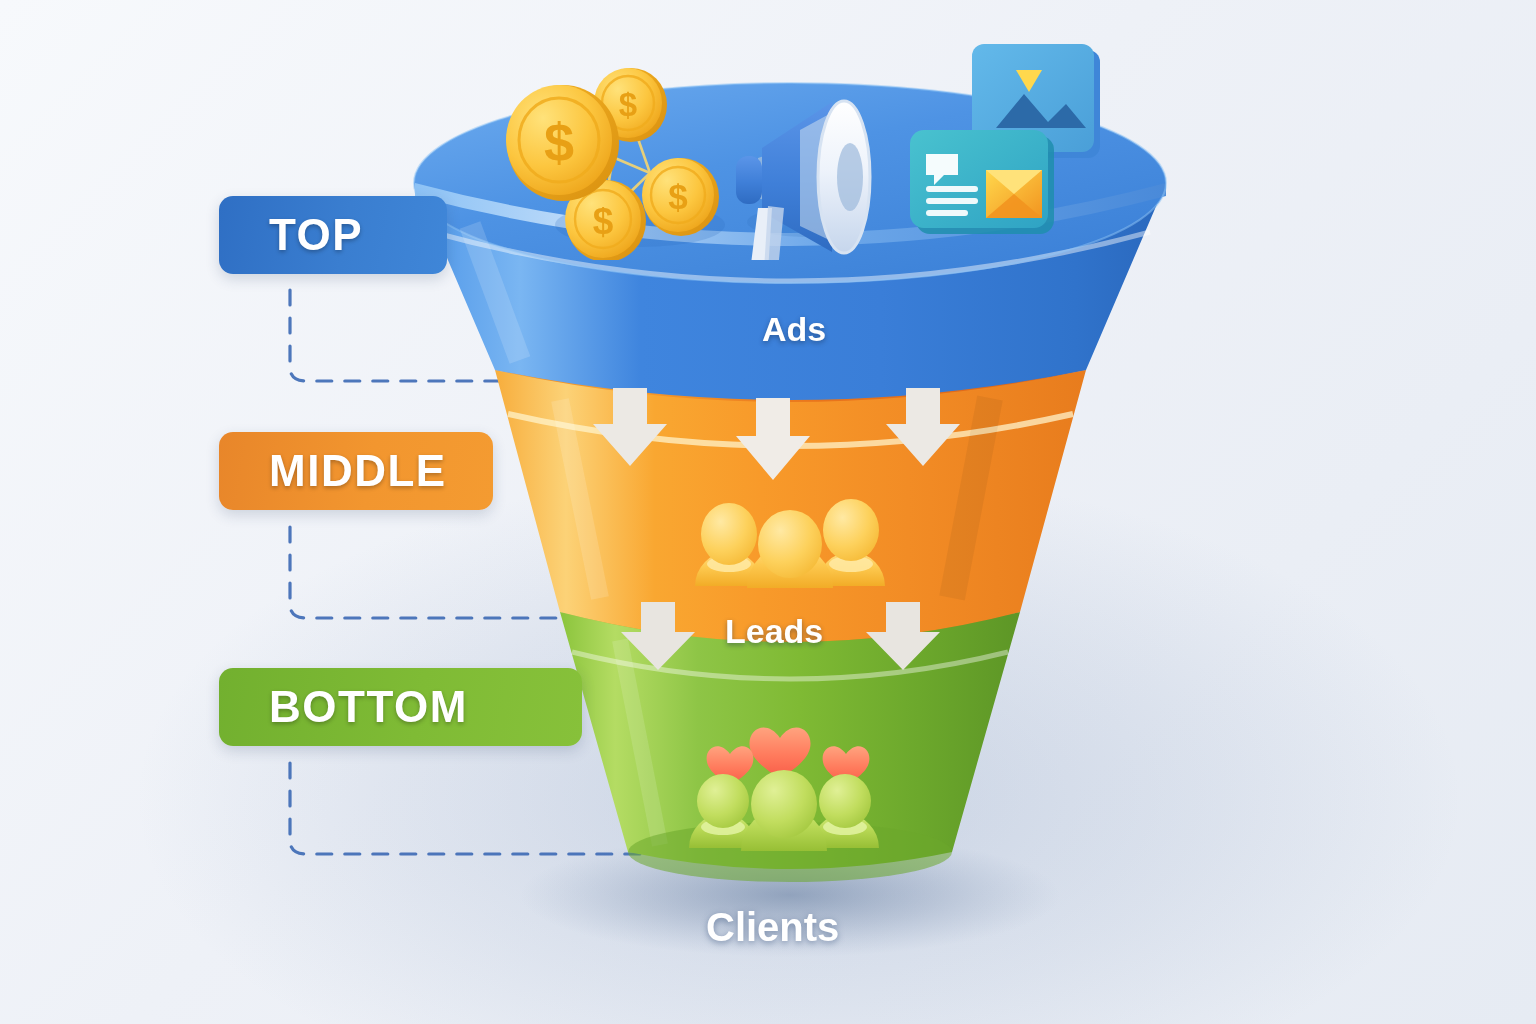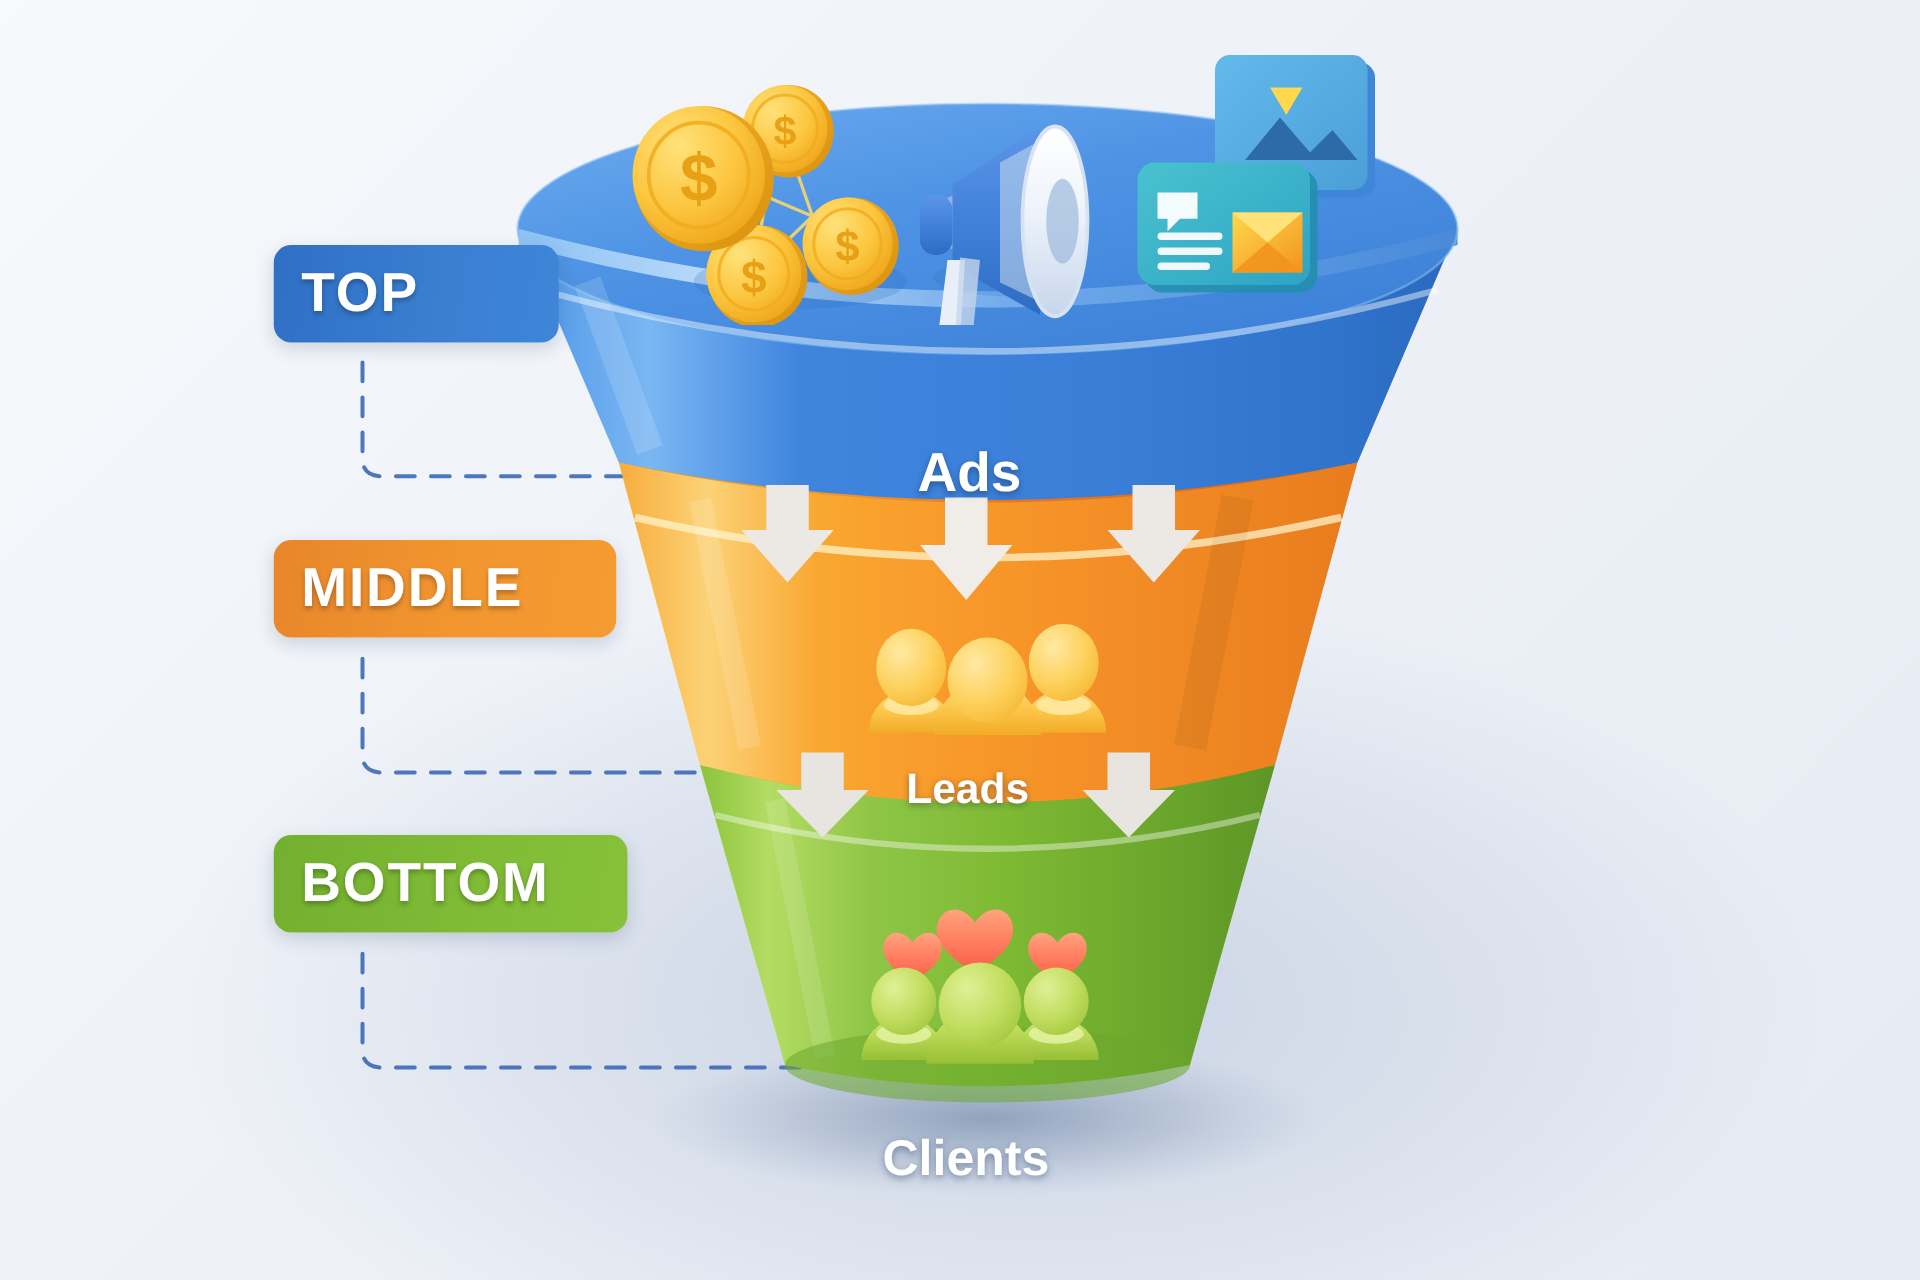--- a/index.html
+++ b/index.html
@@ -16,45 +16,45 @@
   
   .connector{ position:absolute; pointer-events:none; }
 
   
   .side-label{
     position:absolute;
     height:78px;
     border-radius:14px;
     display:flex;
     align-items:center;
-    padding-left:22px;
+    padding-left:50px;
     color:#fff;
     font-weight:bold;
     font-size:44px;
     letter-spacing:1.5px;
     text-shadow:0 2px 4px rgba(0,0,0,0.28);
     box-shadow:0 5px 14px rgba(40,60,100,0.18);
     z-index:6;
   }
   .lbl-top{ left:219px; top:196px; width:228px;
     background:linear-gradient(100deg,#2f6fc4 0%,#3a7ed0 55%,#3f86d8 100%); }
   .lbl-mid{ left:219px; top:432px; width:274px;
     background:linear-gradient(100deg,#e8862a 0%,#f2962f 55%,#f49b31 100%); }
-  .lbl-bot{ left:219px; top:668px; width:283px;
+  .lbl-bot{ left:219px; top:668px; width:363px;
     background:linear-gradient(100deg,#72b02f 0%,#7fbb35 55%,#87c13a 100%);align-items:center; }
 
   
   #funnel{ position:absolute; left:0; top:0; width:1536px; height:1024px; z-index:4; }
   .funnel-text{
     position:absolute; z-index:9;
     color:#ffffff; font-weight:bold;
     text-shadow:0 2px 5px rgba(20,40,70,0.45);
     white-space:nowrap;
   }
-  #txt-ads{ left:734px; top:310px; font-size:44px;margin-top:44px; }
+  #txt-ads{ left:762px; top:310px; font-size:34px; }
   #txt-leads{ left:725px; top:612px; font-size:34px;text-align:right; }
   #txt-clients{ left:706px; top:905px; font-size:40px;
      text-shadow:0 2px 6px rgba(60,85,125,0.55); }
 
   
   .icons{ position:absolute; z-index:8; }
 </style>
 </head>
 <body>
 

